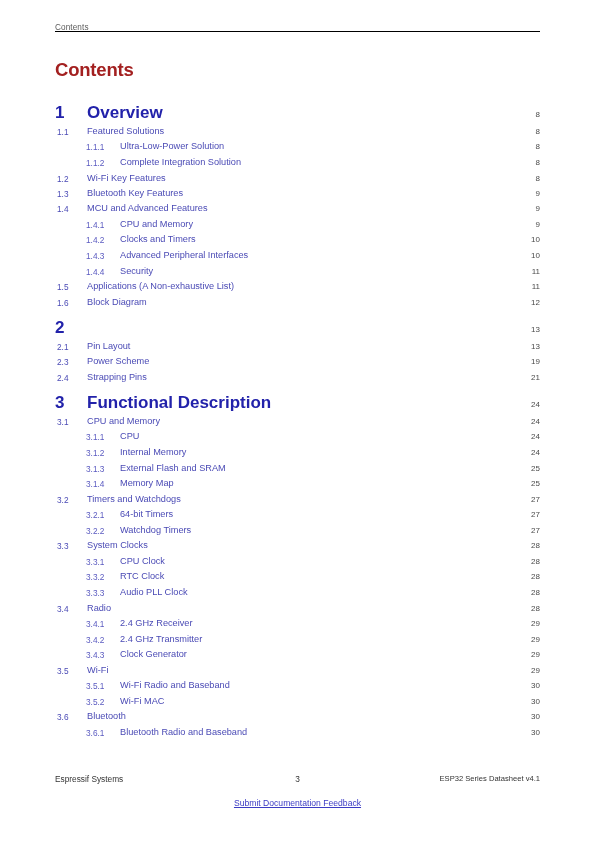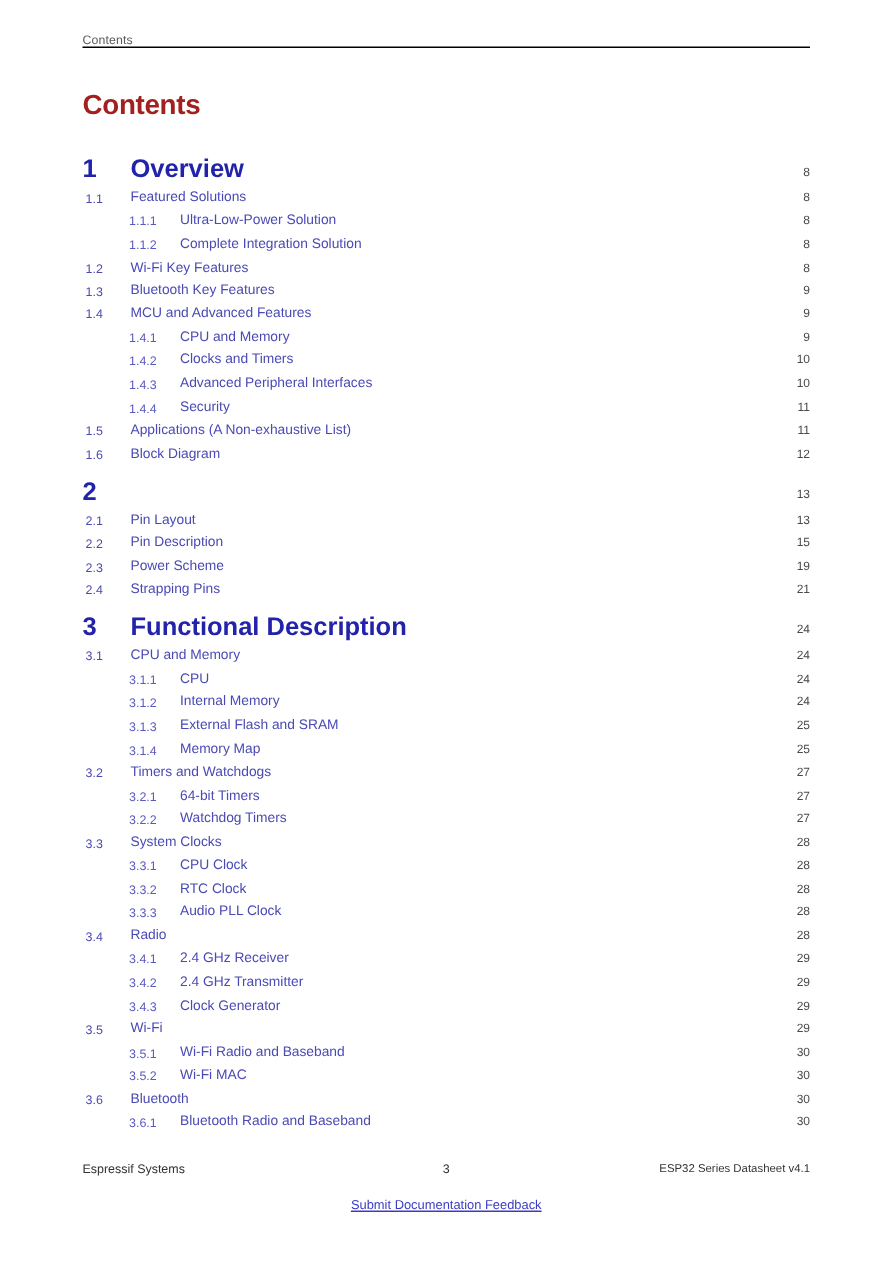--- a/index.html
+++ b/index.html
@@ -278,25 +278,20 @@
         <span class="pageno">12</span>
       </div>
       <div class="toc-entry lvl0">
         <span class="num">2</span>
         <span class="pageno">13</span>
       </div>
       <div class="toc-entry lvl1">
         <span class="num">2.1</span>
         <span class="title">Pin Layout</span>
         <span class="pageno">13</span>
-      </div>
-      <div class="toc-entry lvl1">
-        <span class="num">2.2</span>
-        <span class="title">Pin Description</span>
-        <span class="pageno">15</span>
       </div>
       <div class="toc-entry lvl1">
         <span class="num">2.3</span>
         <span class="title">Power Scheme</span>
         <span class="pageno">19</span>
       </div>
       <div class="toc-entry lvl1">
         <span class="num">2.4</span>
         <span class="title">Strapping Pins</span>
         <span class="pageno">21</span>

